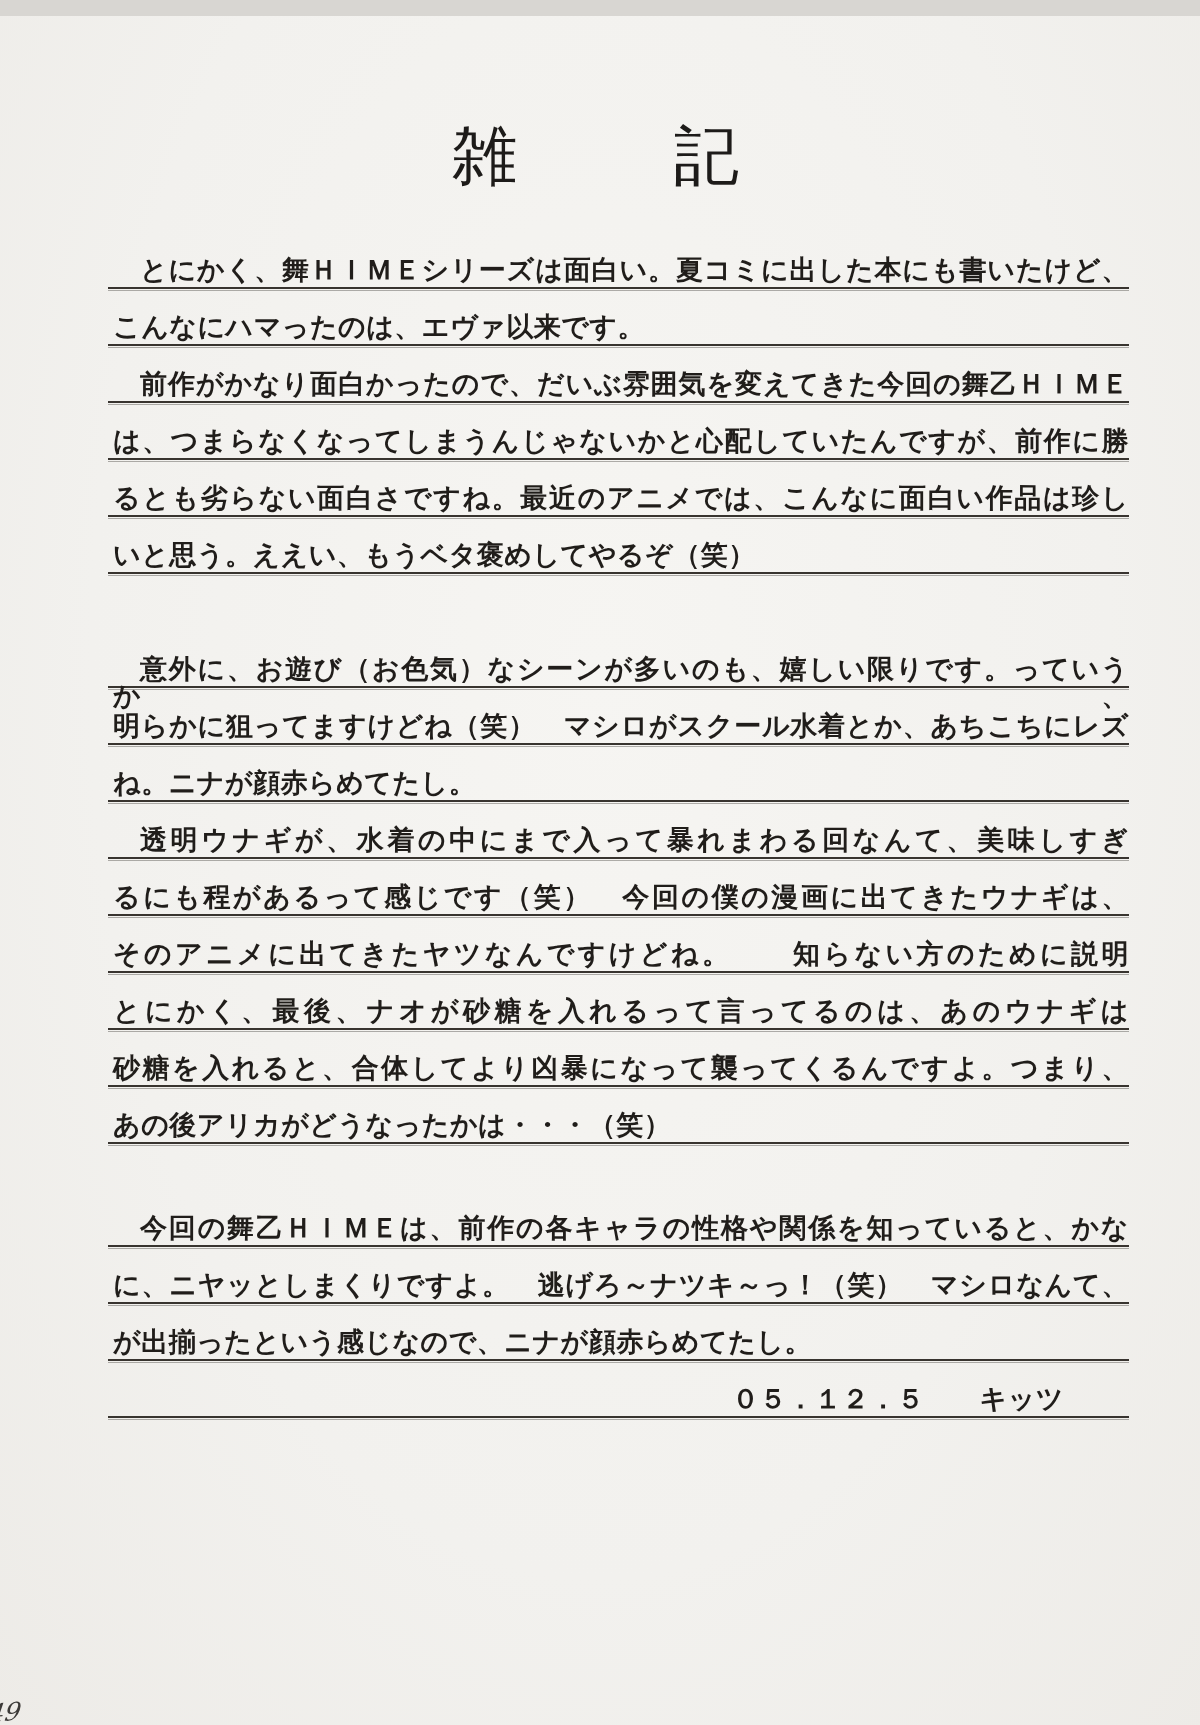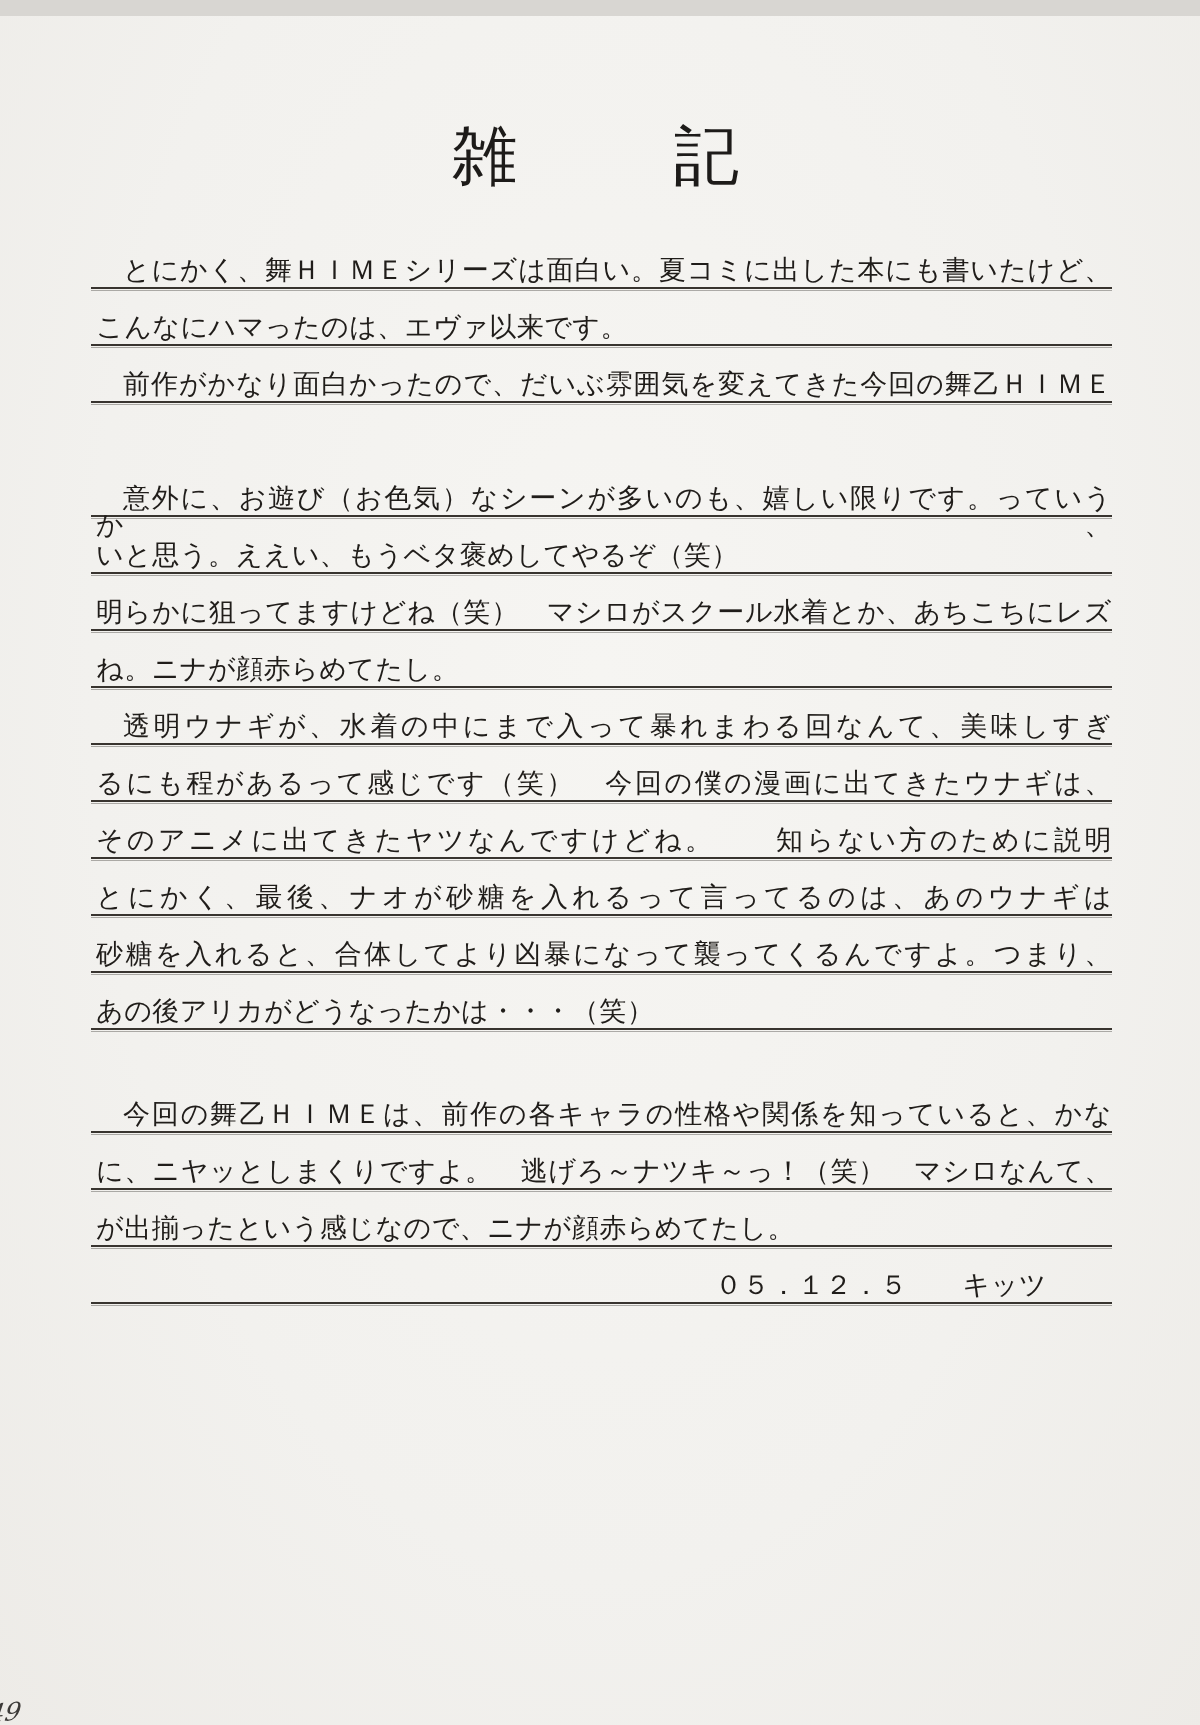--- a/index.html
+++ b/index.html
@@ -18,23 +18,24 @@
     margin:0;
     text-align:center;
     font-size:65px;
     font-weight:500;
     letter-spacing:9px;
     line-height:1.1;
     color:#1d1b19;
   }
   .content{
     position:absolute;
-    top:216px;left:91px;
+    top:216px;left:108px;
     width:1021px;
     box-sizing:border-box;
+    font-weight:bold;
   }
   .line{
     position:relative;
     box-sizing:border-box;
     height:57px;
     padding:24px 0 4px 5px;
     font-size:27px;
     line-height:27px;
     letter-spacing:0.5px;
     border-bottom:2px solid #38342f;
@@ -83,23 +84,25 @@
 <div class="page">
 
   <h1 class="title">雑　　記</h1>
 
   <div class="content">
 
     <div class="line indent jfull">とにかく、舞ＨＩＭＥシリーズは面白い。夏コミに出した本にも書いたけど、</div>
     <div class="line">こんなにハマったのは、エヴァ以来です。</div>
 
     <div class="line indent jfull">前作がかなり面白かったので、だいぶ雰囲気を変えてきた今回の舞乙ＨＩＭＥ</div>
+    <div class="line jfull">は、つまらなくなってしまうんじゃないかと心配していたんですが、前作に勝</div>
+    <div class="line jfull">るとも劣らない面白さですね。最近のアニメでは、こんなに面白い作品は珍し</div>
+    <div class="line">いと思う。ええい、もうベタ褒めしてやるぞ（笑）</div>
+
     <div class="line indent jfull gap-a">意外に、お遊び（お色気）なシーンが多いのも、嬉しい限りです。っていうか、</div>
-
-    <div class="line">いと思う。ええい、もうベタ褒めしてやるぞ（笑）</div>
     <div class="line jfull">明らかに狙ってますけどね（笑）　マシロがスクール水着とか、あちこちにレズ</div>
     <div class="line">ね。ニナが顔赤らめてたし。</div>
 
     <div class="line indent jfull">透明ウナギが、水着の中にまで入って暴れまわる回なんて、美味しすぎ</div>
     <div class="line jfull">るにも程があるって感じです（笑）　今回の僕の漫画に出てきたウナギは、</div>
     <div class="line jfull">そのアニメに出てきたヤツなんですけどね。　　知らない方のために説明</div>
     <div class="line jfull">とにかく、最後、ナオが砂糖を入れるって言ってるのは、あのウナギは</div>
     <div class="line jfull">砂糖を入れると、合体してより凶暴になって襲ってくるんですよ。つまり、</div>
     <div class="line">あの後アリカがどうなったかは・・・（笑）</div>
 

